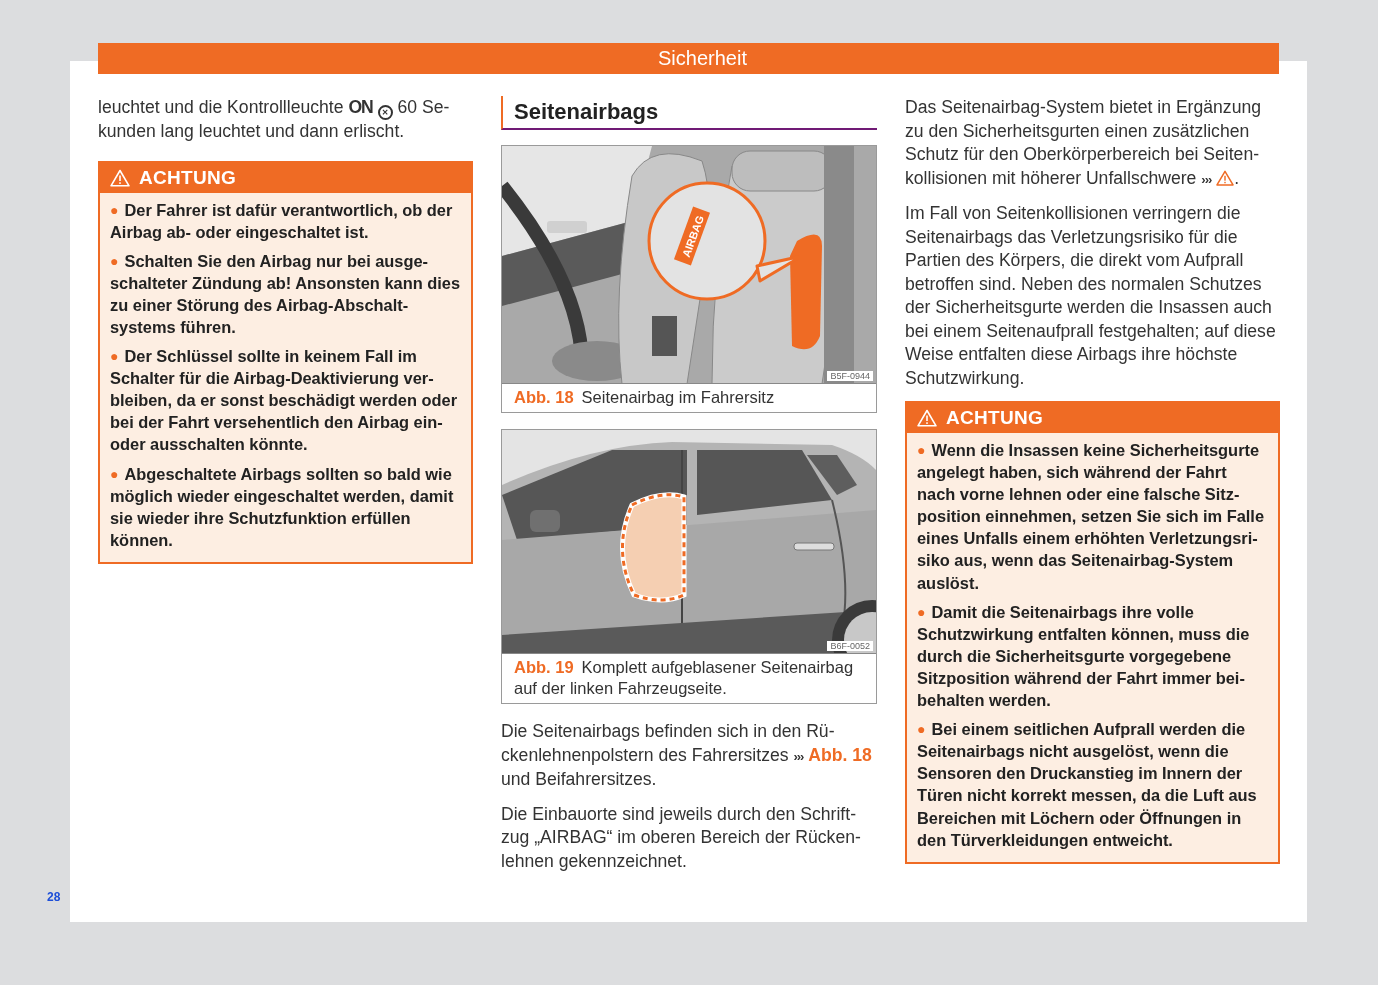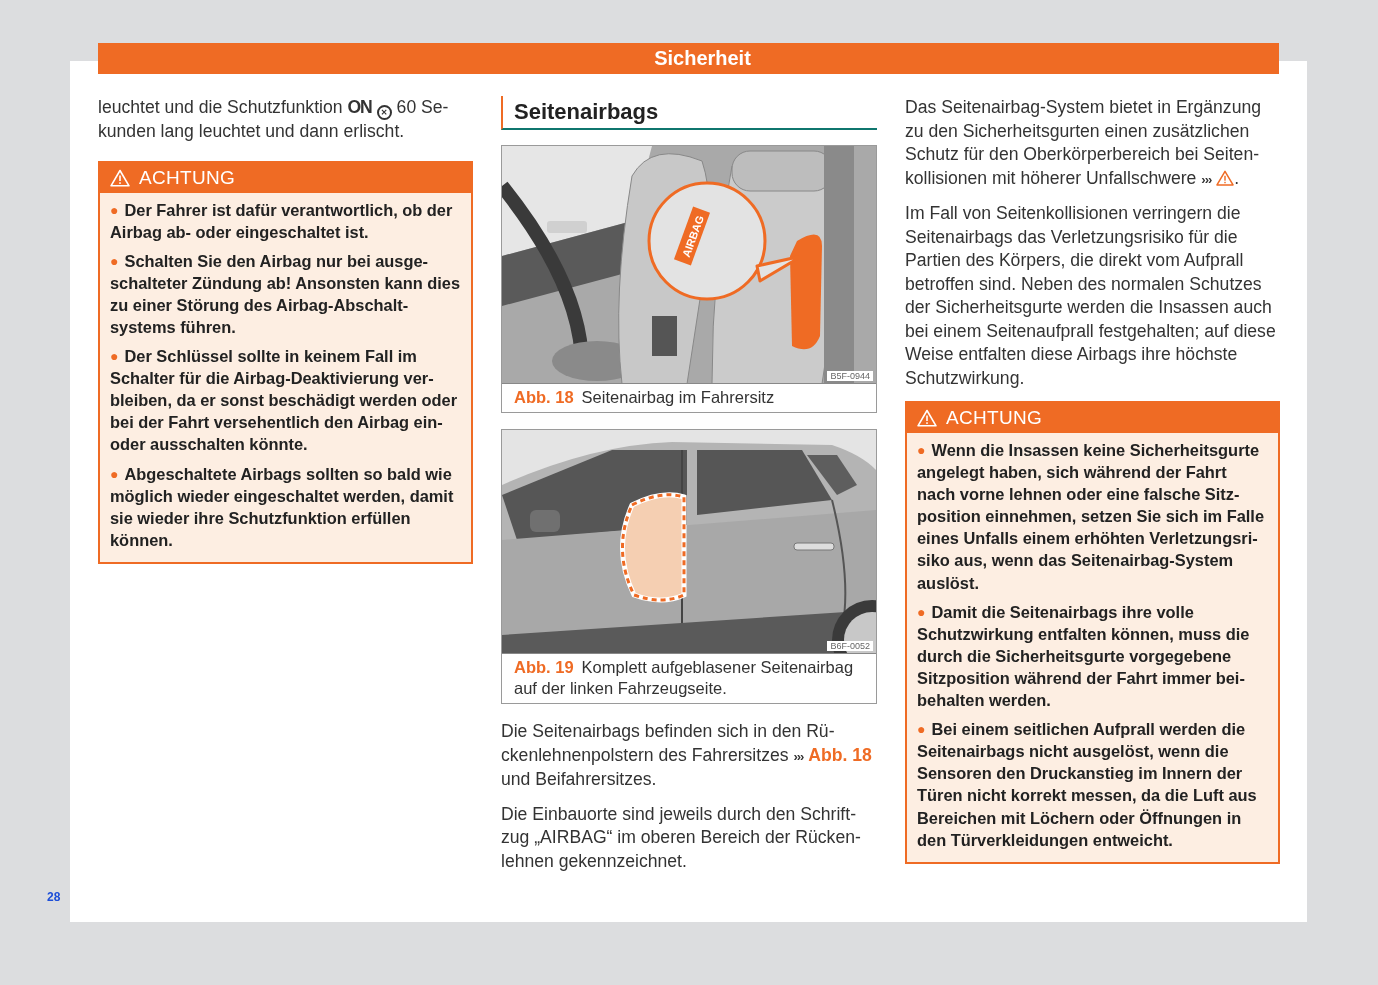--- a/index.html
+++ b/index.html
@@ -1,65 +1,65 @@
 <!DOCTYPE html>
 <html><head>
 <meta charset="utf-8">
 <style>
   * { box-sizing: border-box; margin: 0; padding: 0; }
   html, body { width: 1378px; height: 985px; overflow: hidden; }
   body { background: #dcdddf; position: relative; font-family: "DejaVu Sans", sans-serif; color: #2b2b2b; }
 
   .page { position: absolute; left: 70px; top: 61px; width: 1237px; height: 861px; background: #fff; }
   .section-bar { position: absolute; left: 98px; top: 43px; width: 1181px; height: 31px; background: #ef6b24;
-    color: #fff; font-family: "Liberation Sans", sans-serif; font-weight: bold; font-size: 20px; text-align: center; line-height: 31px; padding-left: 28px; }
+    color: #fff; font-family: "Liberation Sans", sans-serif; font-weight: normal; font-size: 20px; text-align: center; line-height: 31px; padding-left: 28px; }
   .page-number { position: absolute; left: 47px; top: 890px; font-family: "Liberation Sans", sans-serif; font-weight: bold; font-size: 12px; color: #1d4ed8; }
 
   .col { position: absolute; top: 96px; }
   .col1 { left: 98px; width: 375px; }
   .col2 { left: 501px; width: 376px; }
   .col3 { left: 905px; width: 375px; }
 
   .body-text { font-family: "Liberation Sans", sans-serif; font-size: 17.6px; line-height: 23.5px; color: #333; }
   .body-text p { margin-bottom: 11px; }
   .on-mark { font-weight: bold; letter-spacing: -1px; }
   .sym-circ { display: inline-block; width: 15px; height: 15px; border: 2px solid #333; border-radius: 50%; vertical-align: -2px; font-size: 8px; line-height: 11px; text-align: center; font-weight: bold; }
 
   .warning { border: 2px solid #ef6b24; background: #fdeee2; }
   .warning-head { background: #ef6b24; color: #fff; height: 30px; display: flex; align-items: center; padding-left: 10px;
-    font-family: "Liberation Sans", sans-serif; font-weight: normal; font-size: 19px; letter-spacing: 0.3px; }
+    font-family: "Liberation Sans", sans-serif; font-weight: bold; font-size: 19px; letter-spacing: 0.3px; }
   .warning-head svg { margin-right: 9px; }
   .warning-body { padding: 6px 10px 4px 10px; font-family: "Liberation Sans", sans-serif; font-weight: bold;
     font-size: 16.4px; line-height: 22.1px; color: #222; }
   .warning-body .item { margin-bottom: 7px; }
   .bullet { color: #ef6b24; font-size: 14px; margin-right: 6px; vertical-align: 1px; }
 
   .heading { font-family: "Liberation Sans", sans-serif; font-weight: bold; font-size: 22px; color: #222;
-    border-left: 2px solid #ef6b24; border-bottom: 2px solid #0f766e; padding: 2px 0 3px 11px; height: 34px; line-height: 28px; }
+    border-left: 2px solid #ef6b24; border-bottom: 2px solid #701a75; padding: 2px 0 3px 11px; height: 34px; line-height: 28px; }
 
   .figure { border: 1px solid #9a9a9a; margin-top: 15px; }
   .figure-img { position: relative; border-bottom: 1px solid #888; overflow: hidden; }
   .figure-img svg { display: block; }
   .fig-code { position: absolute; right: 3px; bottom: 2px; background: #fff; font-size: 9px; color: #666; padding: 0 3px; font-family: "Liberation Sans", sans-serif; margin-left: 48px; }
   .caption { padding: 3px 12px 4px 12px; font-family: "Liberation Sans", sans-serif; font-size: 16.5px; line-height: 21px; color: #333; }
   .caption .abb { color: #ef6b24; font-weight: bold; margin-right: 8px; }
   .ref { color: #ef6b24; font-weight: bold; }
   .chev { font-weight: bold; font-size: 13px; letter-spacing: -1px; color: #333; }
   .tri-inline { display: inline-block; vertical-align: -2px; }
 </style>
 </head>
 <body>
 
 <div class="page"></div>
 <div class="section-bar">Sicherheit</div>
 <div class="page-number">28</div>
 
 <div class="col col1">
   <div class="body-text">
-    <p><span>leuchtet und die Schutzfunktion </span><span class="on-mark">ON</span>&nbsp;<span class="sym-circ">✕</span><span> 60 Se­kunden lang leuchtet und dann erlischt.</span></p>
+    <p><span>leuchtet und die Kontrollleuchte </span><span class="on-mark">ON</span>&nbsp;<span class="sym-circ">✕</span><span> 60 Se­kunden lang leuchtet und dann erlischt.</span></p>
   </div>
   <div class="warning" style="margin-top:17px;">
     <div class="warning-head">
       <svg width="20" height="18" viewBox="0 0 20 18">
           <path d="M10 1.5 L19 16.8 H1 Z" fill="none" stroke="#fff" stroke-width="1.6" stroke-linejoin="round"></path>
           <rect x="9.2" y="6.5" width="1.6" height="5.5" fill="#fff"></rect>
           <rect x="9.2" y="13.3" width="1.6" height="1.6" fill="#fff"></rect>
         </svg>
       <span>ACHTUNG</span>
     </div>

